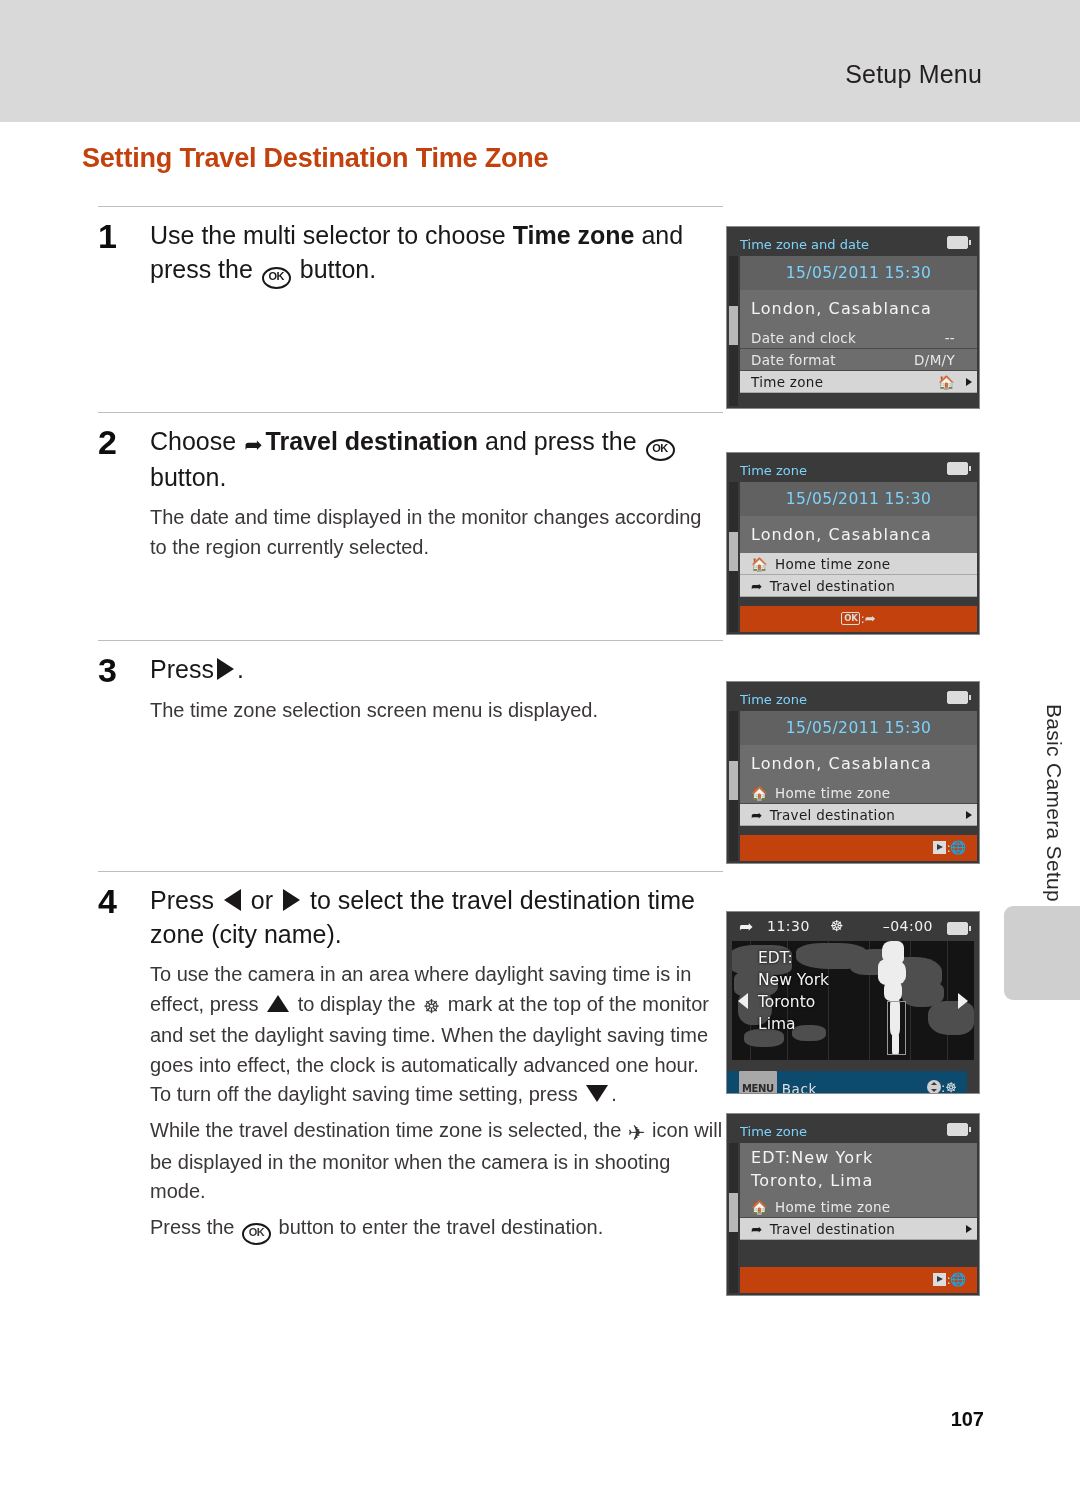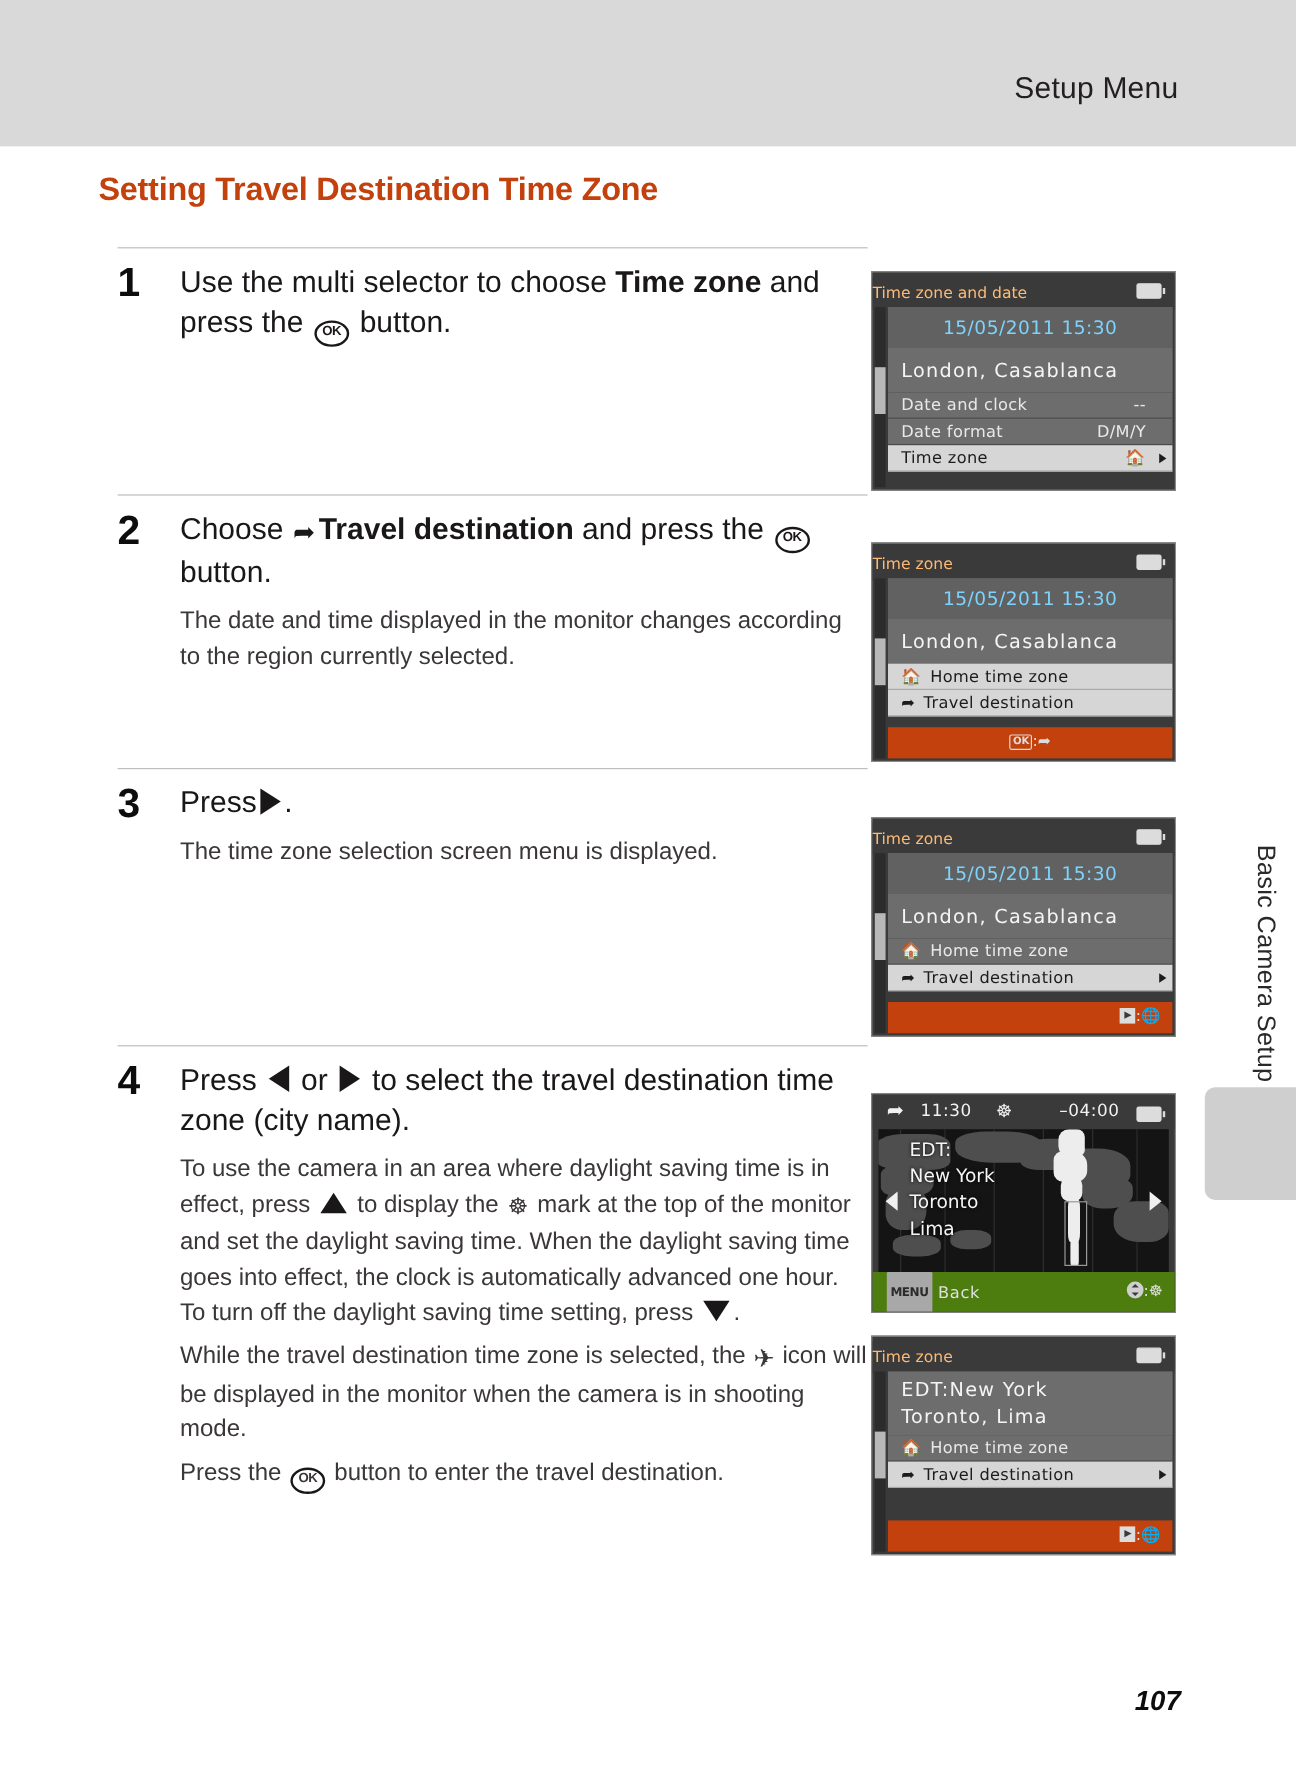--- a/index.html
+++ b/index.html
@@ -102,22 +102,22 @@
     width: 254px; height: 183px;
     background: #3a3a3a;
     border: 1px solid #8a8a8a;
     box-sizing: border-box;
     font-family: "DejaVu Sans", "Liberation Sans", sans-serif;
     color: #f2f2f2;
     overflow: hidden;
   }
   .scr-title {
     position: absolute; left: 0; top: 4px; right: 0; height: 27px;
-    background: #3a3a3a; color: #fdba74;
-    font-size: 13px; line-height: 27px; 
+    background: #3a3a3a; color: #7dd3fc;
+    font-size: 13px; line-height: 27px; padding-left: 13px;
     box-sizing: border-box;
   }
   .scr-batt {
     position: absolute; right: 11px; top: 9px;
     width: 19px; height: 11px;
     border: 1.6px solid #dcdcdc; border-radius: 2px;
     background: #dcdcdc;
   }
   .scr-batt::after {
     content: ""; position: absolute; right: -4px; top: 2.5px;
@@ -226,22 +226,22 @@
     font-size: 15.5px; line-height: 1.42; color: #f5f5f5;
     text-shadow: 0 0 3px #000;
   }
   .map-arrow-l, .map-arrow-r {
     position: absolute; top: 50%; transform: translateY(-50%);
     width: 0; height: 0;
   }
   .map-arrow-l { left: 6px; border-top: 8px solid transparent; border-bottom: 8px solid transparent; border-right: 10px solid #f0f0f0; }
   .map-arrow-r { right: 6px; border-top: 8px solid transparent; border-bottom: 8px solid transparent; border-left: 10px solid #f0f0f0; }
   .map-foot {
-    position: absolute; left: 0; right: 0; bottom: 0; height: 33px;
-    background: #4d7c0f; line-height: 33px; font-size: 13.5px; color: #e0e0e0;
+    position: absolute; left: 0; right: 12px; bottom: 0; height: 22px;
+    background: #0c4a6e; line-height: 33px; font-size: 13.5px; color: #e0e0e0;
   }
   .menu-badge {
     display: inline-block; margin-left: 12px;
     background: #a8a8a8; color: #2b2b2b;
     font-size: 10px; font-weight: bold; letter-spacing: -.4px;
     padding: 1px 3px; border-radius: 1px; vertical-align: 2px;
   }
   .map-foot .back-lbl { margin-left: 5px; letter-spacing: .6px; }
   .map-foot .fr { position: absolute; right: 10px; top: 0; font-size: 13px; }
   .ud-badge {
@@ -266,21 +266,21 @@
     position: absolute; right: 14px; top: 704px;
     font-size: 21px; color: #2b2829;
     writing-mode: vertical-rl;
     letter-spacing: .3px;
     white-space: nowrap;
   }
 
   
   .page-num {
     position: absolute; right: 96px; bottom: 55px;
-    font-size: 23px; font-weight: bold; font-style: italic;
+    font-size: 20px; font-weight: bold; 
     color: #0d0d0d;
   }
 </style>
 </head>
 <body>
 
 <div class="header-band">
   <div class="header-title">Setup Menu</div>
 </div>
 

